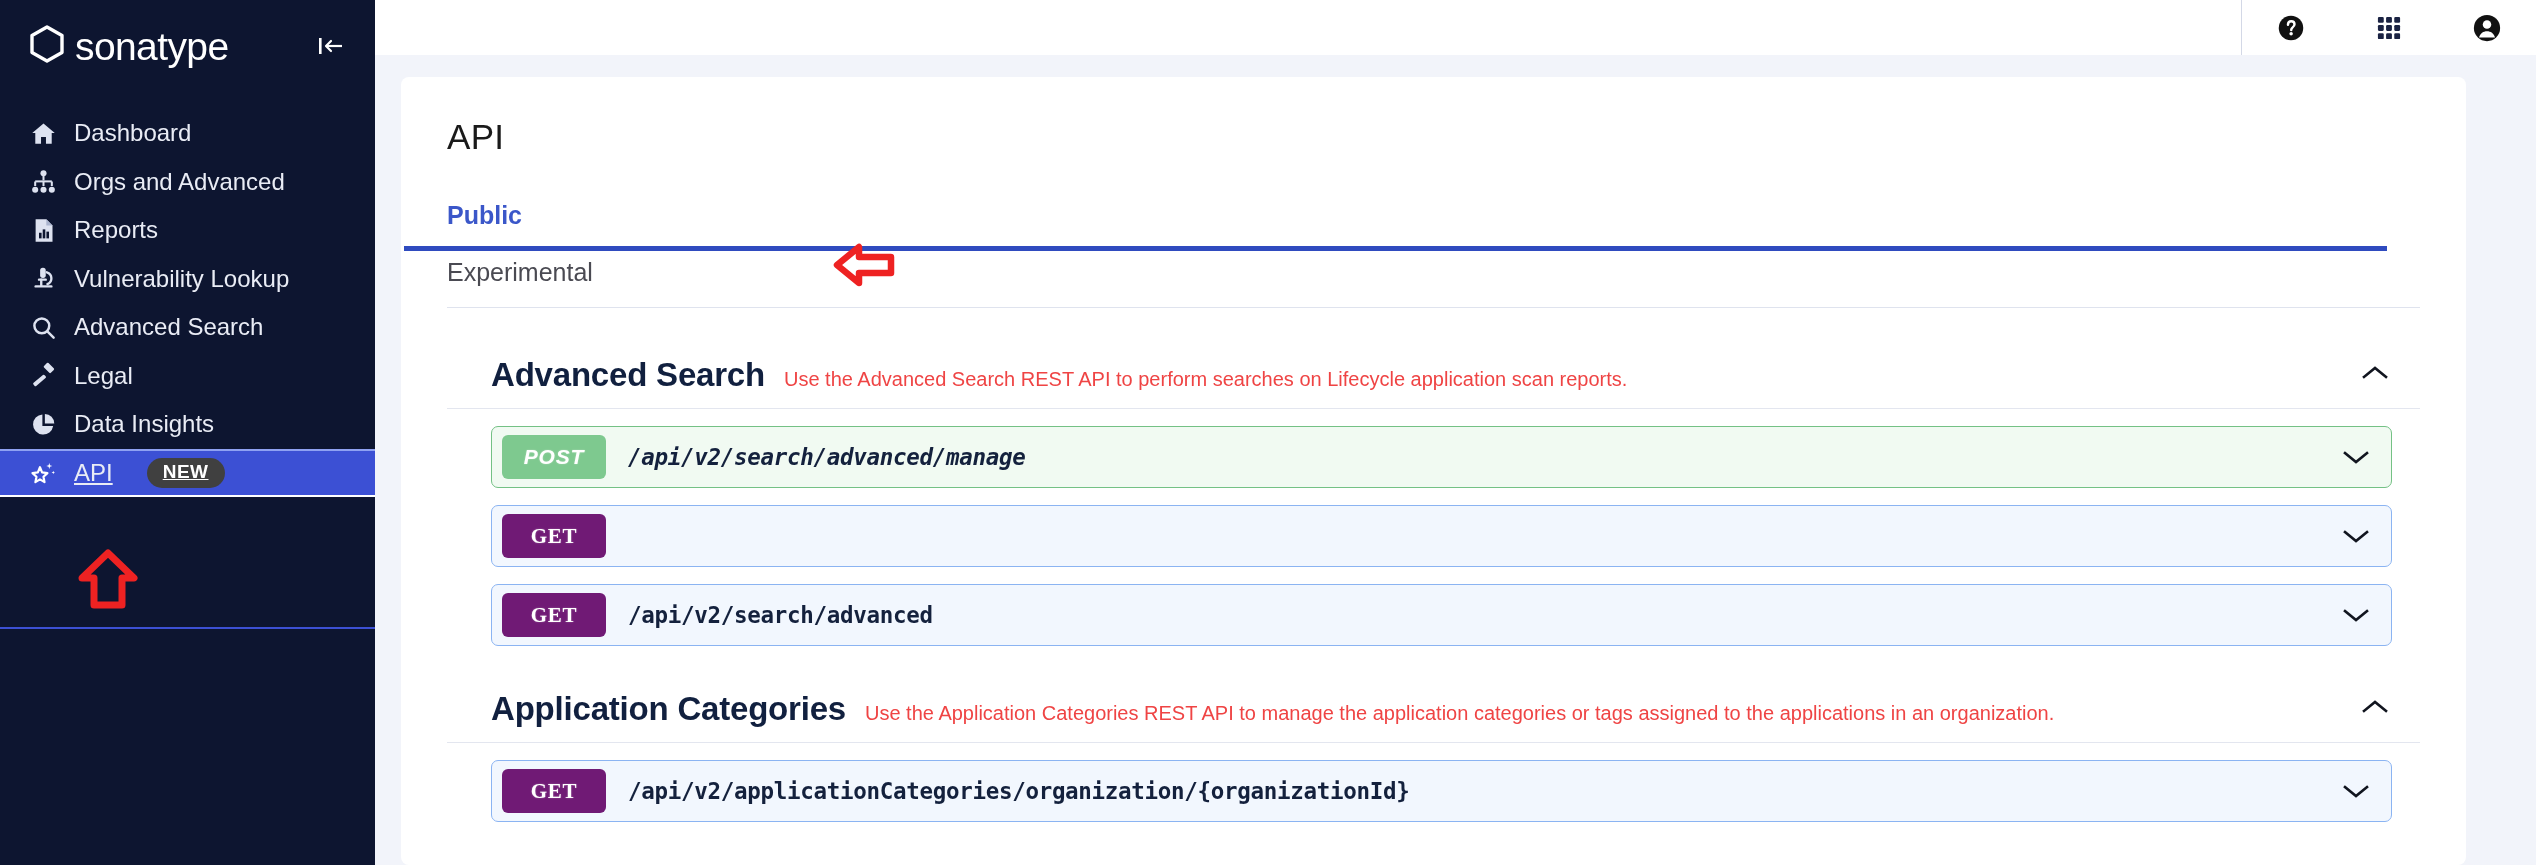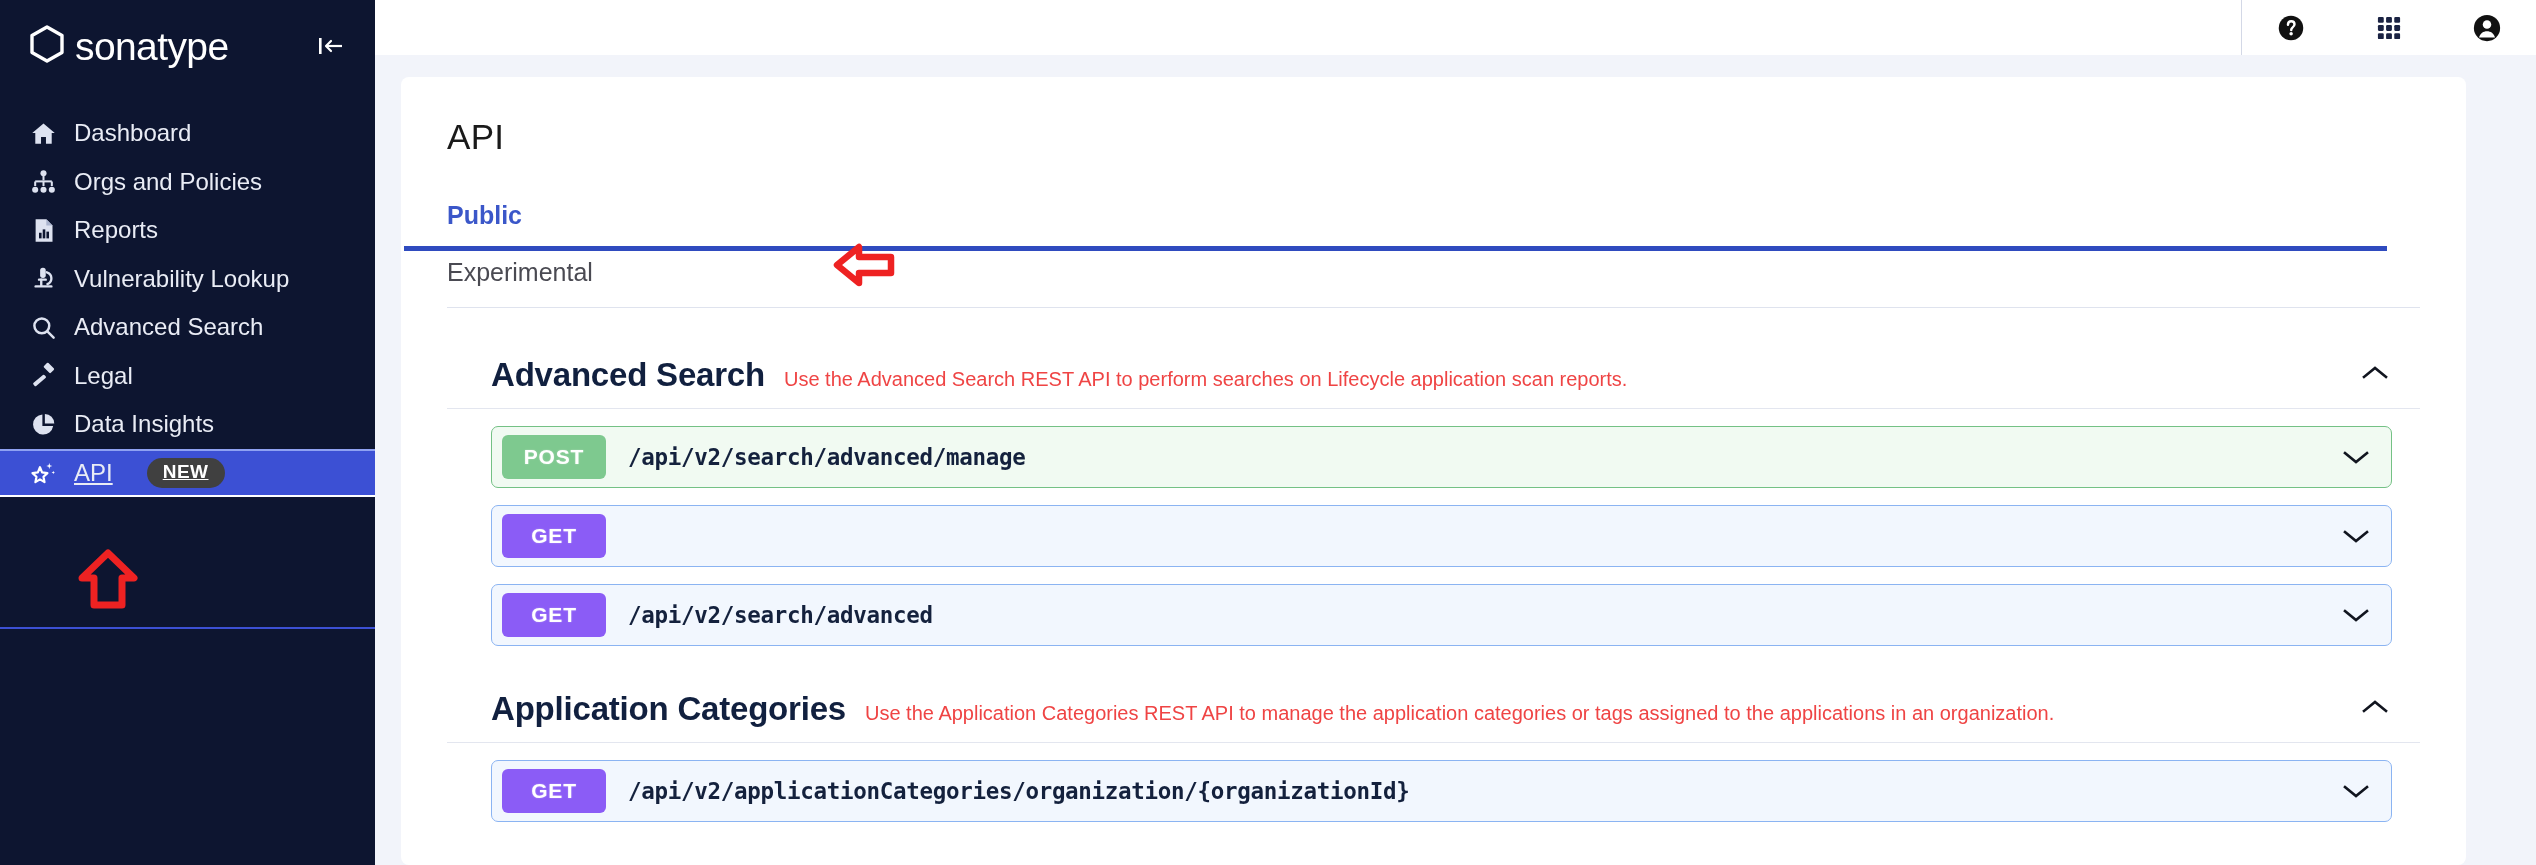--- a/index.html
+++ b/index.html
@@ -245,36 +245,37 @@
     padding: 0 18px 0 10px;
     position: relative;
   }
   .endpoint.get {
     background: #f2f7fe;
     border: 1px solid #8bb4f2;
   }
   .endpoint.post {
     background: #f1faf2;
     border: 1px solid #74c185;
+    font-style: italic;
   }
   .method {
     width: 104px;
     flex: 0 0 104px;
     height: 44px;
     border-radius: 6px;
     color: #ffffff;
     font-size: 21px;
     font-weight: 700;
     letter-spacing: 0.8px;
     display: flex;
     align-items: center;
     justify-content: center;
     text-shadow: 0 0 2px rgba(255,255,255,0.35);
   }
-  .method.get { background: #8b5cf6; }
+  .method.get { background: #701a75; font-family: Liberation Serif, serif; }
   .method.post { background: #7ec98f; }
   .path {
     font-family: "DejaVu Sans Mono", monospace;
     font-size: 22.5px;
     font-weight: 700;
     color: #14213d;
     margin-left: 22px;
     letter-spacing: -0.3px;
     white-space: nowrap;
   }
@@ -331,21 +332,21 @@
             <circle cx="4.6" cy="19.4" r="2.7"></circle>
             <circle cx="12" cy="19.4" r="2.7"></circle>
             <circle cx="19.4" cy="19.4" r="2.7"></circle>
             <rect x="11.1" y="7" width="1.8" height="4"></rect>
             <rect x="4.6" y="11" width="14.8" height="1.8"></rect>
             <rect x="3.7" y="12" width="1.8" height="4"></rect>
             <rect x="11.1" y="12" width="1.8" height="4"></rect>
             <rect x="18.5" y="12" width="1.8" height="4"></rect>
           </svg>
         </span>
-        <span class="nav-label">Orgs and Policies</span>
+        <span class="nav-label">Orgs and Advanced</span>
       </div>
 
       <div class="nav-item">
         <span class="nav-icon">
           <svg width="27" height="27" viewBox="0 0 24 24">
             <path d="M5 2 H14.5 L20 7.5 V22 H5 Z" fill="#dde2f0"></path>
             <path d="M14.5 2 L20 7.5 H14.5 Z" fill="#aab4ce"></path>
             <rect x="8" y="14" width="2.3" height="5" fill="#0d1530"></rect>
             <rect x="11.3" y="11" width="2.3" height="8" fill="#0d1530"></rect>
             <rect x="14.6" y="13" width="2.3" height="6" fill="#0d1530"></rect>

